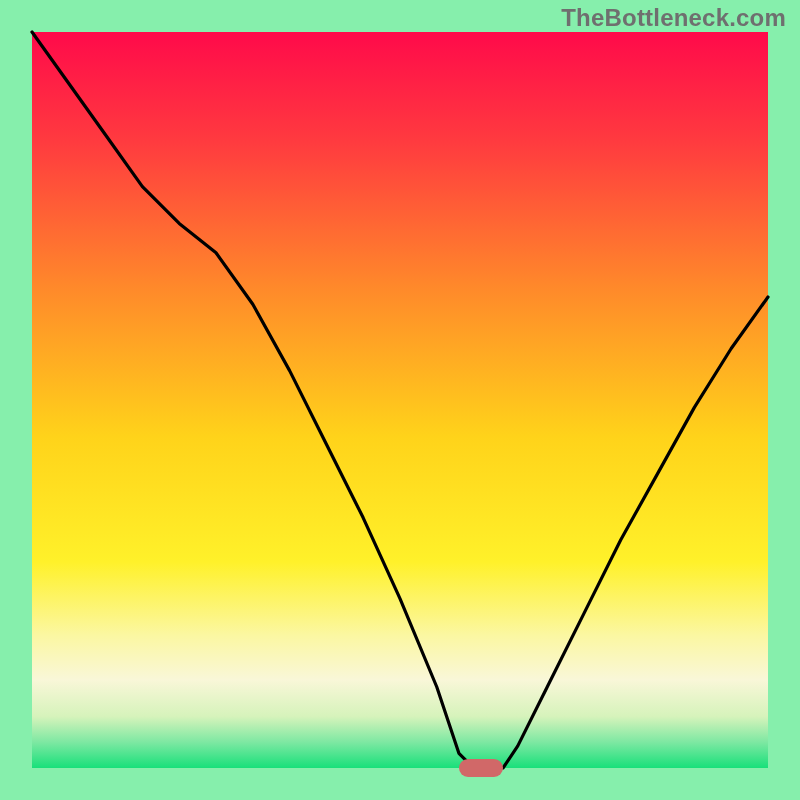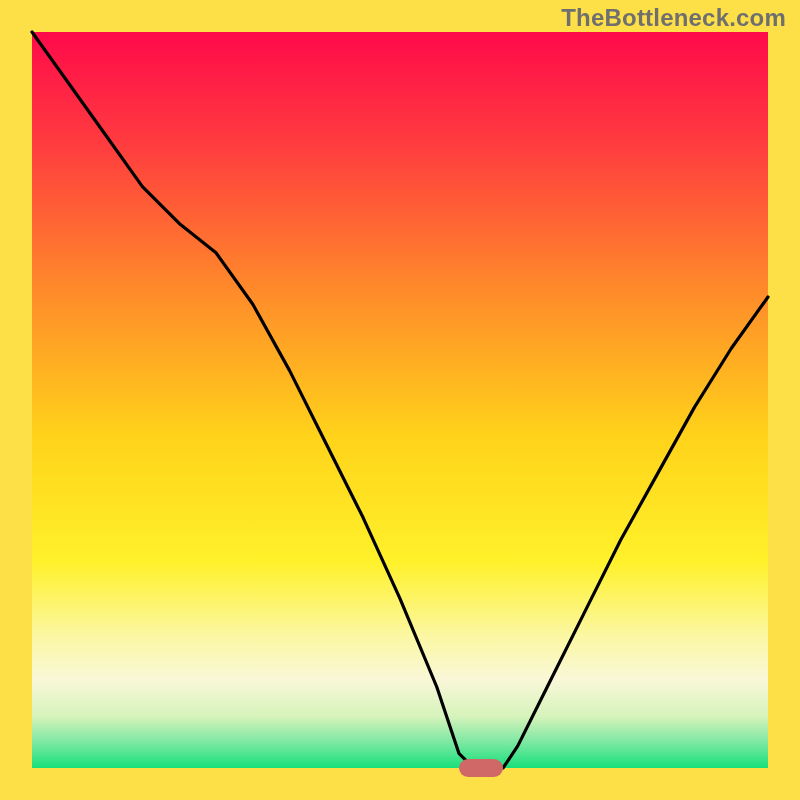--- a/index.html
+++ b/index.html
@@ -9,21 +9,21 @@
     height: 800px;
     background: #000;
     overflow: hidden;
   }
   .frame {
     position: absolute;
     left: 0;
     top: 0;
     width: 800px;
     height: 800px;
-    background: #fde047;
+    background: #86efac;
   }
   .watermark {
     position: absolute;
     top: 4px;
     right: 14px;
     font-family: Arial, Helvetica, sans-serif;
     font-size: 24px;
     font-weight: 600;
     color: #6f6f6f;
     letter-spacing: 0.2px;

